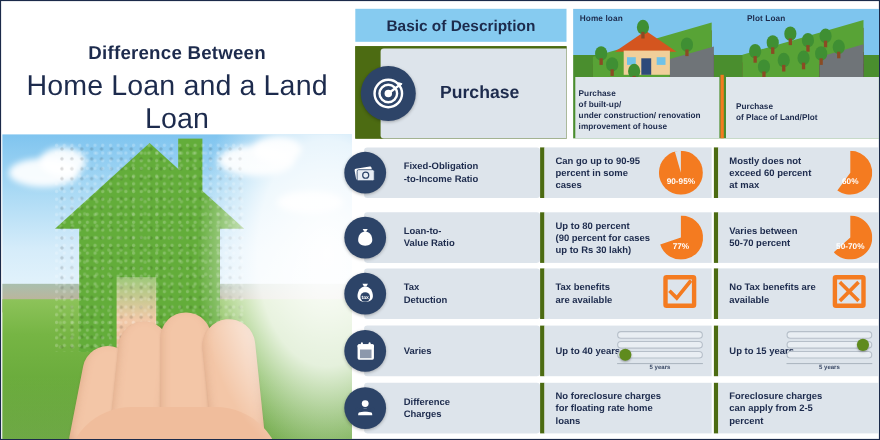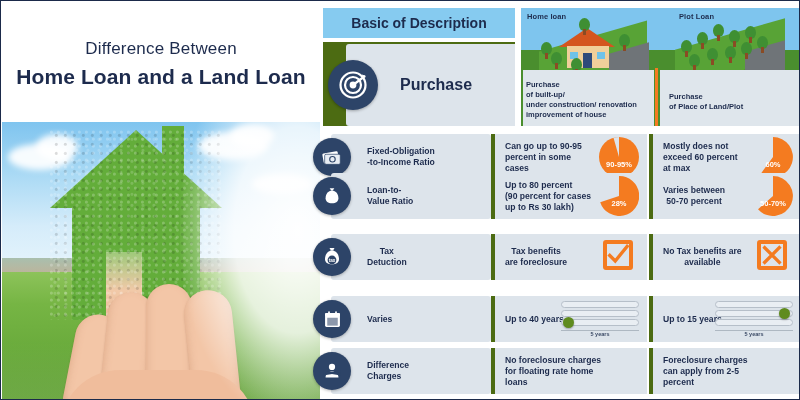--- a/index.html
+++ b/index.html
@@ -105,24 +105,24 @@
   .palm {
     position: absolute; left: 18px; top: 118px; width: 196px; height: 60px;
     background: #f0bd9c; border-radius: 60px 60px 0 0;
   }
 
   .hero-title {
     position: absolute; left: 0; top: 34px; width: 318px;
     text-align: center; color: #1d2b4d;
   }
   .hero-title .l1 {
-    font-size: 17px; font-weight: normal; letter-spacing: .2px; line-height: 26px;
+    font-size: 17px; font-weight: bold; letter-spacing: .2px; line-height: 26px;
   }
   .hero-title .l2 {
-    font-size: 21px; font-weight: bold; letter-spacing: .1px; line-height: 30px;
+    font-size: 26px; font-weight: normal; letter-spacing: .1px; line-height: 30px;
   }
 
   
   .table { position: absolute; left: 322px; top: 0; width: 478px; height: 400px; }
 
   .hdr-basic {
     position: absolute; left: 0; top: 7px; width: 192px; height: 30px;
     background: #86cbf0;
     display: flex; align-items: center; justify-content: center;
     color: #1d2b4d; font-size: 14px; font-weight: bold;
@@ -466,74 +466,74 @@
 at max</div>
         <div class="pie" style="left:100px;">
           <svg width="40" height="40" viewBox="0 0 40 40">
             <path d="M20 20 L20 0 A20 20 0 1 1 8.2 36.2 Z" fill="#f47b20"></path>
           </svg>
           <div class="pct">60%</div>
         </div>
       </div>
     </div>
 
-    <div class="row" style="top:172px;">
+    <div class="row" style="top:192px;">
       <div class="cell cell-label"></div>
       <div class="row-icon">
         <svg width="22" height="22" viewBox="0 0 24 24" aria-hidden="true">
           <path d="M9.5 3.5h5l-1.6 2.6h-1.8Z" fill="#fff"></path>
           <path d="M12 6c4.2 0 7 4 7 8.5 0 3.4-2.6 5.5-7 5.5s-7-2.1-7-5.5C5 10 7.8 6 12 6Z" fill="#fff"></path>
         </svg>
       </div>
       <div class="row-label" style="white-space:pre-line;">Loan-to-
 Value Ratio</div>
 
       <div class="divider div-1"></div>
       <div class="cell cell-mid">
         <div class="cell-text wide" style="white-space:pre-line;">Up to 80 percent
 (90 percent for cases
 up to Rs 30 lakh)</div>
         <div class="pie" style="left:104px;">
           <svg width="40" height="40" viewBox="0 0 40 40">
             <path d="M20 20 L20 0 A20 20 0 1 1 1.2 26.2 Z" fill="#f47b20"></path>
           </svg>
-          <div class="pct">28%</div>
+          <div class="pct">77%</div>
         </div>
       </div>
 
       <div class="divider div-2"></div>
       <div class="cell cell-right">
-        <div class="cell-text" style="white-space:pre-line;text-align:center;">Varies between
+        <div class="cell-text" style="white-space:pre-line;">Varies between
 50-70 percent</div>
         <div class="pie" style="left:100px;">
           <svg width="40" height="40" viewBox="0 0 40 40">
             <path d="M20 20 L20 0 A20 20 0 1 1 5.0 33.3 Z" fill="#f47b20"></path>
           </svg>
           <div class="pct">50-70%</div>
         </div>
       </div>
     </div>
 
-    <div class="row" style="top:233px;text-align:center;">
+    <div class="row" style="top:243px;">
       <div class="cell cell-label"></div>
       <div class="row-icon">
         <svg width="24" height="24" viewBox="0 0 24 24" aria-hidden="true">
           <path d="M9.5 3h5l-1.4 2.4h-2.2Z" fill="#fff"></path>
           <path d="M12 5.5c4.2 0 7 4.1 7 8.6 0 3.4-2.6 5.4-7 5.4s-7-2-7-5.4c0-4.5 2.8-8.6 7-8.6Z" fill="#fff"></path>
           <circle cx="12" cy="15" r="4.4" fill="#2d4468"></circle>
           <text x="12" y="17.1" font-size="4.6" font-family="Liberation Sans, sans-serif" fill="#ffffff" text-anchor="middle" font-weight="bold">tax</text>
         </svg>
       </div>
       <div class="row-label" style="white-space:pre-line;">Tax
 Detuction</div>
 
       <div class="divider div-1"></div>
       <div class="cell cell-mid">
         <div class="cell-text" style="white-space:pre-line;">Tax benefits
-are foreclosure</div>
+are available</div>
         <div class="markbox" style="left:108px;">
           <svg width="22" height="22" viewBox="0 0 24 24" style="margin:0;position:absolute;left:0;top:0">
             <path d="M3 12.5 L9 18.5 L22 2.5" fill="none" stroke="#f47b20" stroke-width="3.6" stroke-linecap="square"></path>
           </svg>
         </div>
       </div>
 
       <div class="divider div-2"></div>
       <div class="cell cell-right">
         <div class="cell-text" style="white-space:pre-line;">No Tax benefits are

